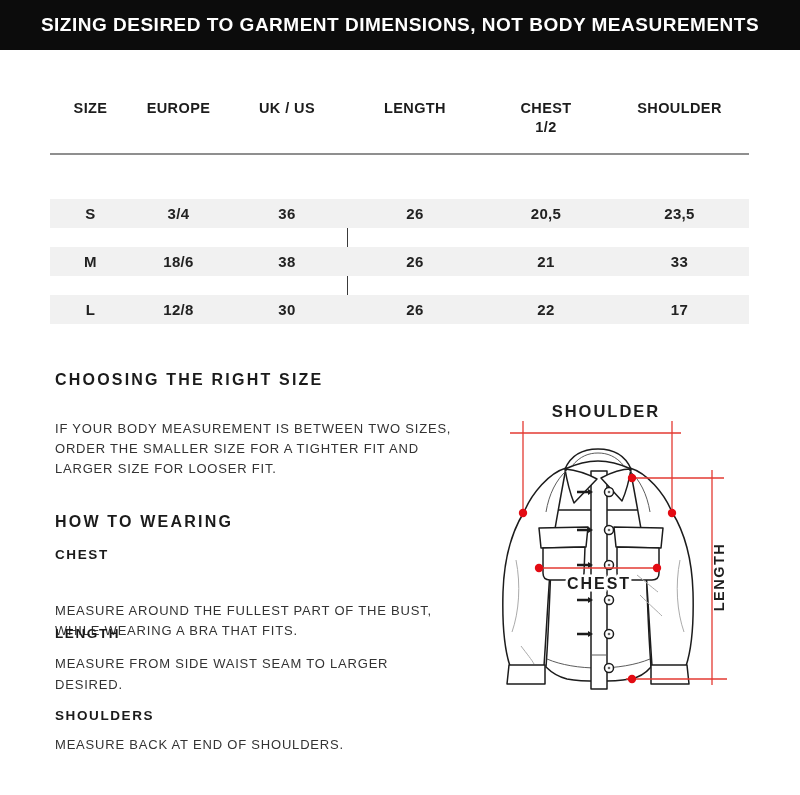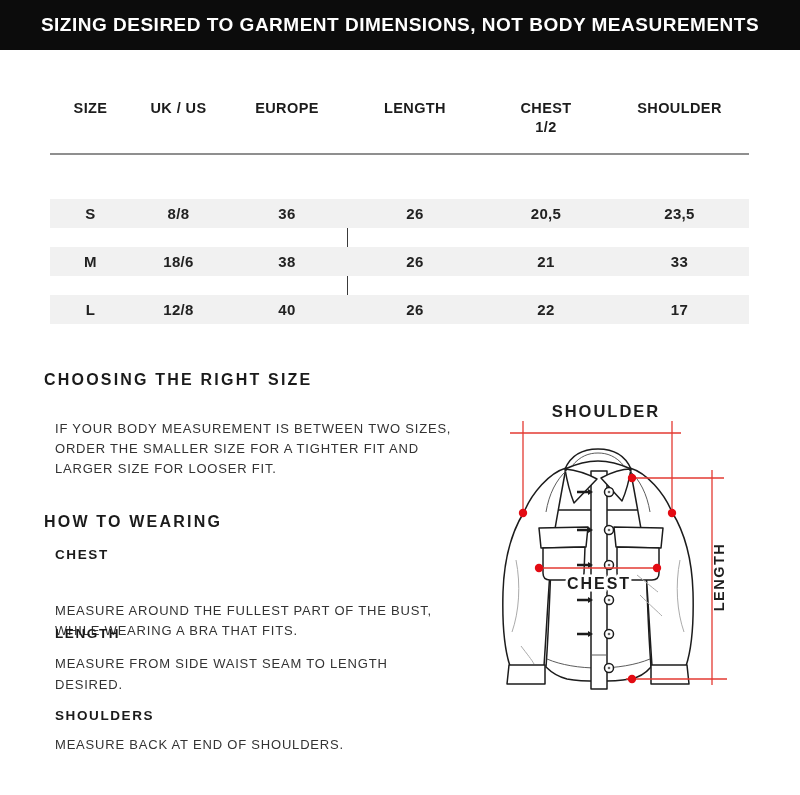--- a/index.html
+++ b/index.html
@@ -17,21 +17,21 @@
   .th{text-align:center;font-size:14.5px;font-weight:bold;color:#1c1c1c;
       letter-spacing:.4px;line-height:19px;}
   .head-rule{position:absolute;left:50px;top:153px;width:699px;height:2px;background:#8f8f8f;}
   .trow{position:absolute;left:50px;width:699px;height:29px;background:#f1f1f1;
         display:grid;grid-template-columns:81px 95px 122px 134px 128px 139px;align-items:center;}
   .row-s{top:199px}.row-m{top:247px}.row-l{top:295px}
   .td{text-align:center;font-size:15px;font-weight:bold;color:#222;letter-spacing:.3px;}
   .col-divider{position:absolute;left:347px;top:199px;width:1px;height:125px;background:#3a3a3a;}
 
   
-  .sec-heading{position:absolute;left:44px;font-size:16px;font-weight:bold;
+  .sec-heading{position:absolute;left:55px;font-size:16px;font-weight:bold;
                letter-spacing:2.2px;color:#1b1b1b;white-space:nowrap;}
   .body-text{position:absolute;left:55px;font-size:13px;letter-spacing:.8px;color:#333;
              line-height:20px;white-space:pre-line;margin-top:6px;}
   .sub-title{position:absolute;left:55px;font-size:13.5px;font-weight:bold;
              letter-spacing:1.6px;color:#1b1b1b;}
   #choosing-heading{top:371px}
   #choosing-body{top:413px}
   #how-heading{top:513px}
   #m-chest-title{top:547px}    #m-chest-text{top:595px}
   #m-length-title{top:626px}   #m-length-text{top:647px;line-height:21px}
@@ -56,81 +56,81 @@
   <div class="banner">
     <span>SIZING DESIRED TO GARMENT DIMENSIONS, NOT BODY MEASUREMENTS</span>
   </div>
 
   <div class="thead">
     <div class="th">
       <div>SIZE</div>
       <div></div>
     </div>
     <div class="th">
+      <div>EUROPE</div>
+      <div></div>
+    </div>
+    <div class="th">
       <div>UK / US</div>
-      <div></div>
-    </div>
-    <div class="th">
-      <div>EUROPE</div>
       <div></div>
     </div>
     <div class="th">
       <div>LENGTH</div>
       <div></div>
     </div>
     <div class="th">
       <div>CHEST</div>
       <div>1/2</div>
     </div>
     <div class="th">
       <div>SHOULDER</div>
       <div></div>
     </div>
   </div>
   <div class="head-rule"></div>
   <div class="col-divider"></div>
 
   <div class="trow row-s">
     <div class="td">S</div>
-    <div class="td">8/8</div>
+    <div class="td">3/4</div>
     <div class="td">36</div>
     <div class="td">26</div>
     <div class="td">20,5</div>
     <div class="td">23,5</div>
   </div>
   <div class="trow row-m">
     <div class="td">M</div>
     <div class="td">18/6</div>
     <div class="td">38</div>
     <div class="td">26</div>
     <div class="td">21</div>
     <div class="td">33</div>
   </div>
   <div class="trow row-l">
     <div class="td">L</div>
     <div class="td">12/8</div>
-    <div class="td">40</div>
+    <div class="td">30</div>
     <div class="td">26</div>
     <div class="td">22</div>
     <div class="td">17</div>
   </div>
 
   <div class="sec-heading" id="choosing-heading">CHOOSING THE RIGHT SIZE</div>
   <div class="body-text" id="choosing-body">IF YOUR BODY MEASUREMENT IS BETWEEN TWO SIZES,
 ORDER THE SMALLER SIZE FOR A TIGHTER FIT AND
 LARGER SIZE FOR LOOSER FIT.</div>
 
   <div class="sec-heading" id="how-heading">HOW TO WEARING</div>
 
   <div class="sub-title" id="m-chest-title">CHEST</div>
   <div class="body-text" id="m-chest-text">MEASURE AROUND THE FULLEST PART OF THE BUST,
 WHILE WEARING A BRA THAT FITS.</div>
 
   <div class="sub-title" id="m-length-title">LENGTH</div>
-  <div class="body-text" id="m-length-text">MEASURE FROM SIDE WAIST SEAM TO LENGTH
+  <div class="body-text" id="m-length-text">MEASURE FROM SIDE WAIST SEAM TO LARGER
 DESIRED.</div>
 
   <div class="sub-title" id="m-shoulders-title">SHOULDERS</div>
   <div class="body-text" id="m-shoulders-text">MEASURE BACK AT END OF SHOULDERS.</div>
 
   <svg class="diagram" viewBox="455 383 350 362">
 
     <path class="ink fillw" d="M553,510 L645,510 C646,565 648,628 651,667 C645,674 637,678 630,679
          C612,682 584,682 567,679 C559,677 551,672 546,667 C549,628 551,565 553,510 Z"></path>
     <path class="thin" d="M547,659 C575,671 621,671 650,659"></path>

